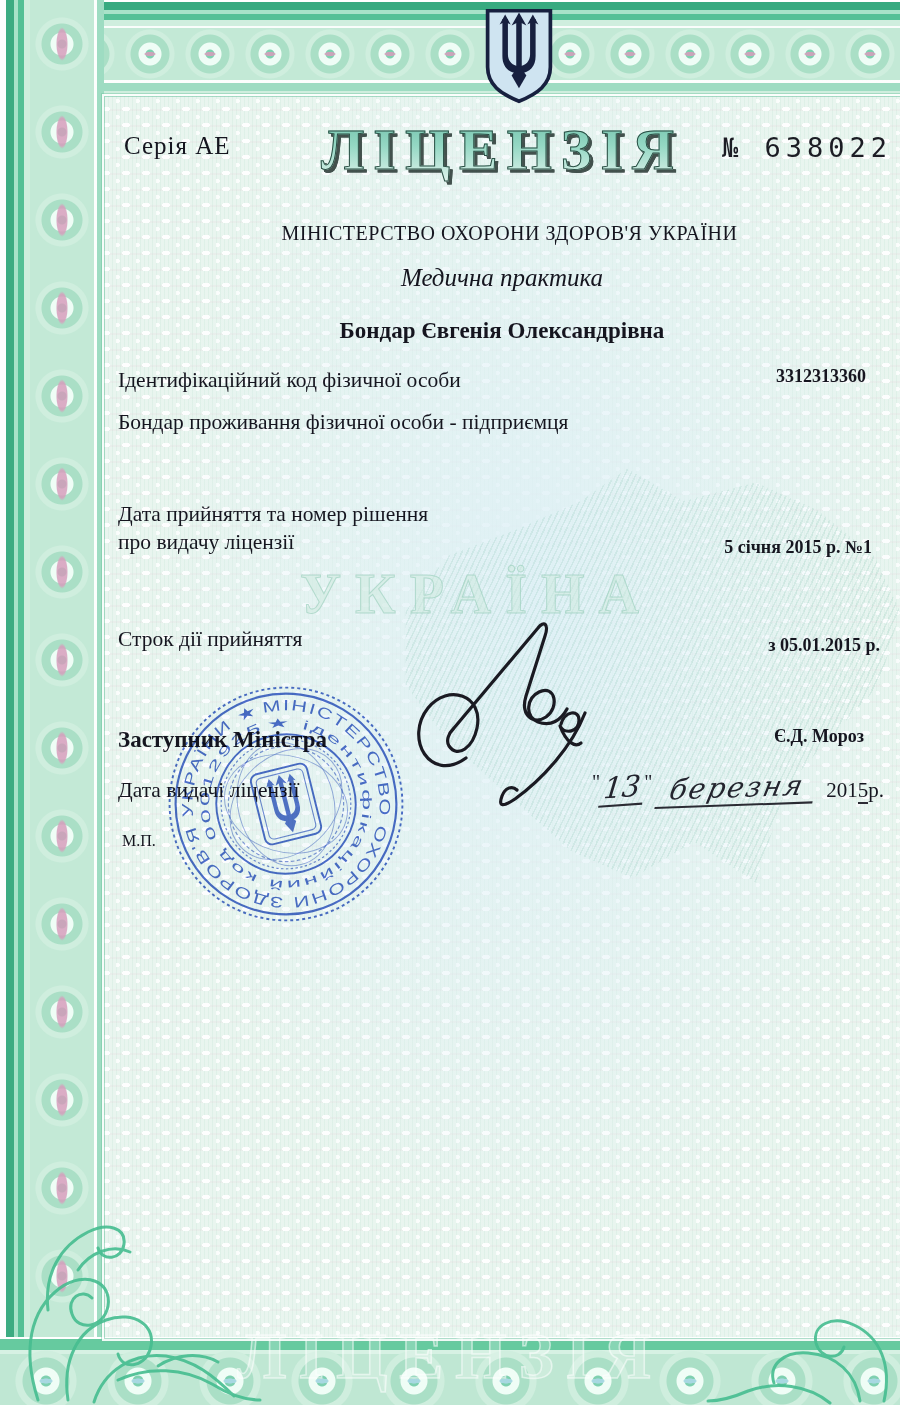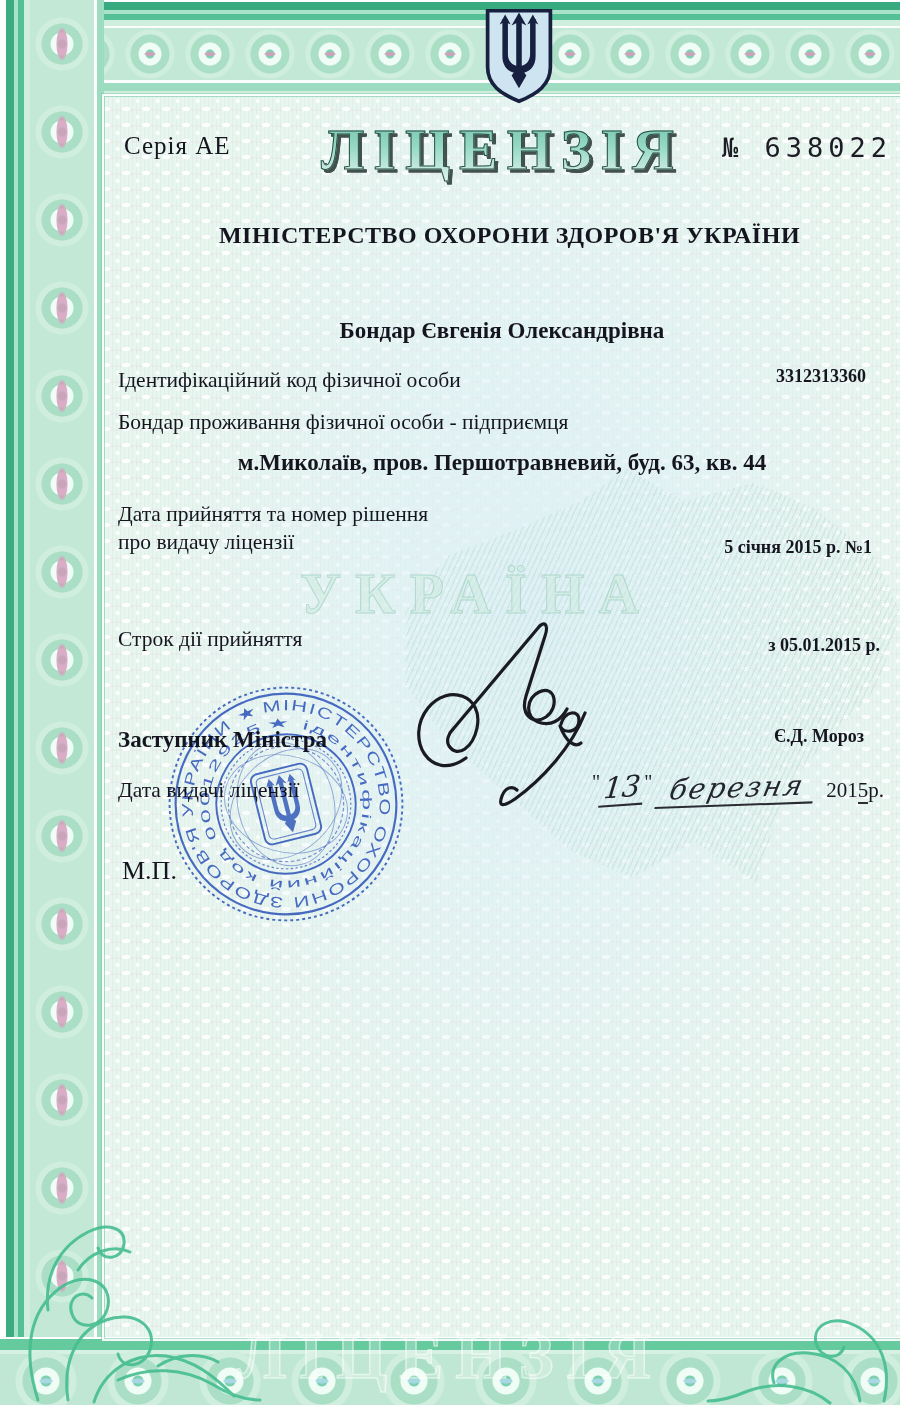--- a/index.html
+++ b/index.html
@@ -72,38 +72,38 @@
     font-family:"Liberation Serif",serif;
   }
   .number{
     position:absolute; right:8px; top:132px; z-index:5;
     font-family:"DejaVu Sans Mono","Liberation Mono",monospace;
     font-size:27px; letter-spacing:5px; color:#1c1c24;
   }
   
   .t{position:absolute; z-index:5; white-space:nowrap;}
   .center{left:104px; right:0; text-align:center; white-space:normal;}
-  .ministry{top:222px; font-weight:bold; font-size:24px; letter-spacing:0.5px;padding-left:15px;}
+  .ministry{top:222px; font-weight:normal; font-size:20px; letter-spacing:0.5px;padding-left:15px;}
   .activity{top:264px; font-style:italic; font-size:25px;}
   .name{top:318px; font-weight:bold; font-size:23px;}
   .lbl{font-size:21.5px;}
   .val{font-weight:bold; font-size:18px;}
   .idlbl{left:118px; top:368px;}
   .idval{right:34px; top:366px;}
   .reslbl{left:118px; top:410px;}
   .resval{top:450px; font-size:23px;}
   .dec1{left:118px; top:502px;}
   .dec2{left:118px; top:530px;}
   .decval{right:28px; top:537px;}
   .validlbl{left:118px; top:627px;}
   .validval{right:20px; top:635px;}
   .offtitle{left:118px; top:727px; font-weight:bold; font-size:23px;}
   .offname{right:36px; top:726px;}
   .issuelbl{left:118px; top:778px;}
-  .mp{left:122px; top:856px; font-size:26px;}
+  .mp{left:122px; top:832px; font-size:16px;}
   
   .dateline{position:absolute; left:592px; top:770px; z-index:6; white-space:nowrap; font-size:21px;}
   .hand{font-family:"DejaVu Serif",serif; font-style:italic; color:#23242e;}
   .hw-day{display:inline-block; min-width:44px; text-align:center; font-size:29px;
           border-bottom:2px solid #2a2b33; transform:rotate(-4deg) skewX(-10deg);}
   .hw-month{display:inline-block; min-width:158px; text-align:center; font-size:28px; letter-spacing:2px;
           border-bottom:2px solid #2a2b33; transform:rotate(-2deg) skewX(-14deg); margin-left:6px;}
   .q{font-size:20px; color:#23242e; vertical-align:8px;}
   .yr{margin-left:10px;}
   .yr-last{border-bottom:2px solid #2a2b33;}
@@ -175,27 +175,27 @@
       <path d="M58 12 h-6 v38 c0 8 -5 12 -11 13 l0 8 c11 -1 17 -8 17 -19 z"></path>
       <path d="M40 62 l8 11 -8 14 -8 -14 z"></path>
     </g>
   </svg>
 
   <div class="series t">Серія АЕ</div>
   <div class="license-title">ЛІЦЕНЗІЯ</div>
   <div class="number">№ 638022</div>
 
   <div class="t center ministry">МІНІСТЕРСТВО ОХОРОНИ ЗДОРОВ'Я УКРАЇНИ</div>
+  <div class="t center activity">Медична практика</div>
   <div class="t center name">Бондар Євгенія Олександрівна</div>
 
   <div class="t lbl idlbl">Ідентифікаційний код фізичної особи</div>
   <div class="t val idval">3312313360</div>
 
   <div class="t lbl reslbl">Бондар проживання фізичної особи - підприємця</div>
-  <div class="t center val resval">м.Миколаїв, пров. Першотравневий, буд. 63, кв. 44</div>
 
   <div class="t lbl dec1">Дата прийняття та номер рішення</div>
   <div class="t lbl dec2">про видачу ліцензії</div>
   <div class="t val decval">5 січня 2015 р.  №1</div>
 
   <div class="t lbl validlbl">Строк дії прийняття</div>
   <div class="t val validval">з 05.01.2015 р.</div>
 
   <div class="t offtitle">Заступник Міністра</div>
   <div class="t val offname">Є.Д. Мороз</div>

